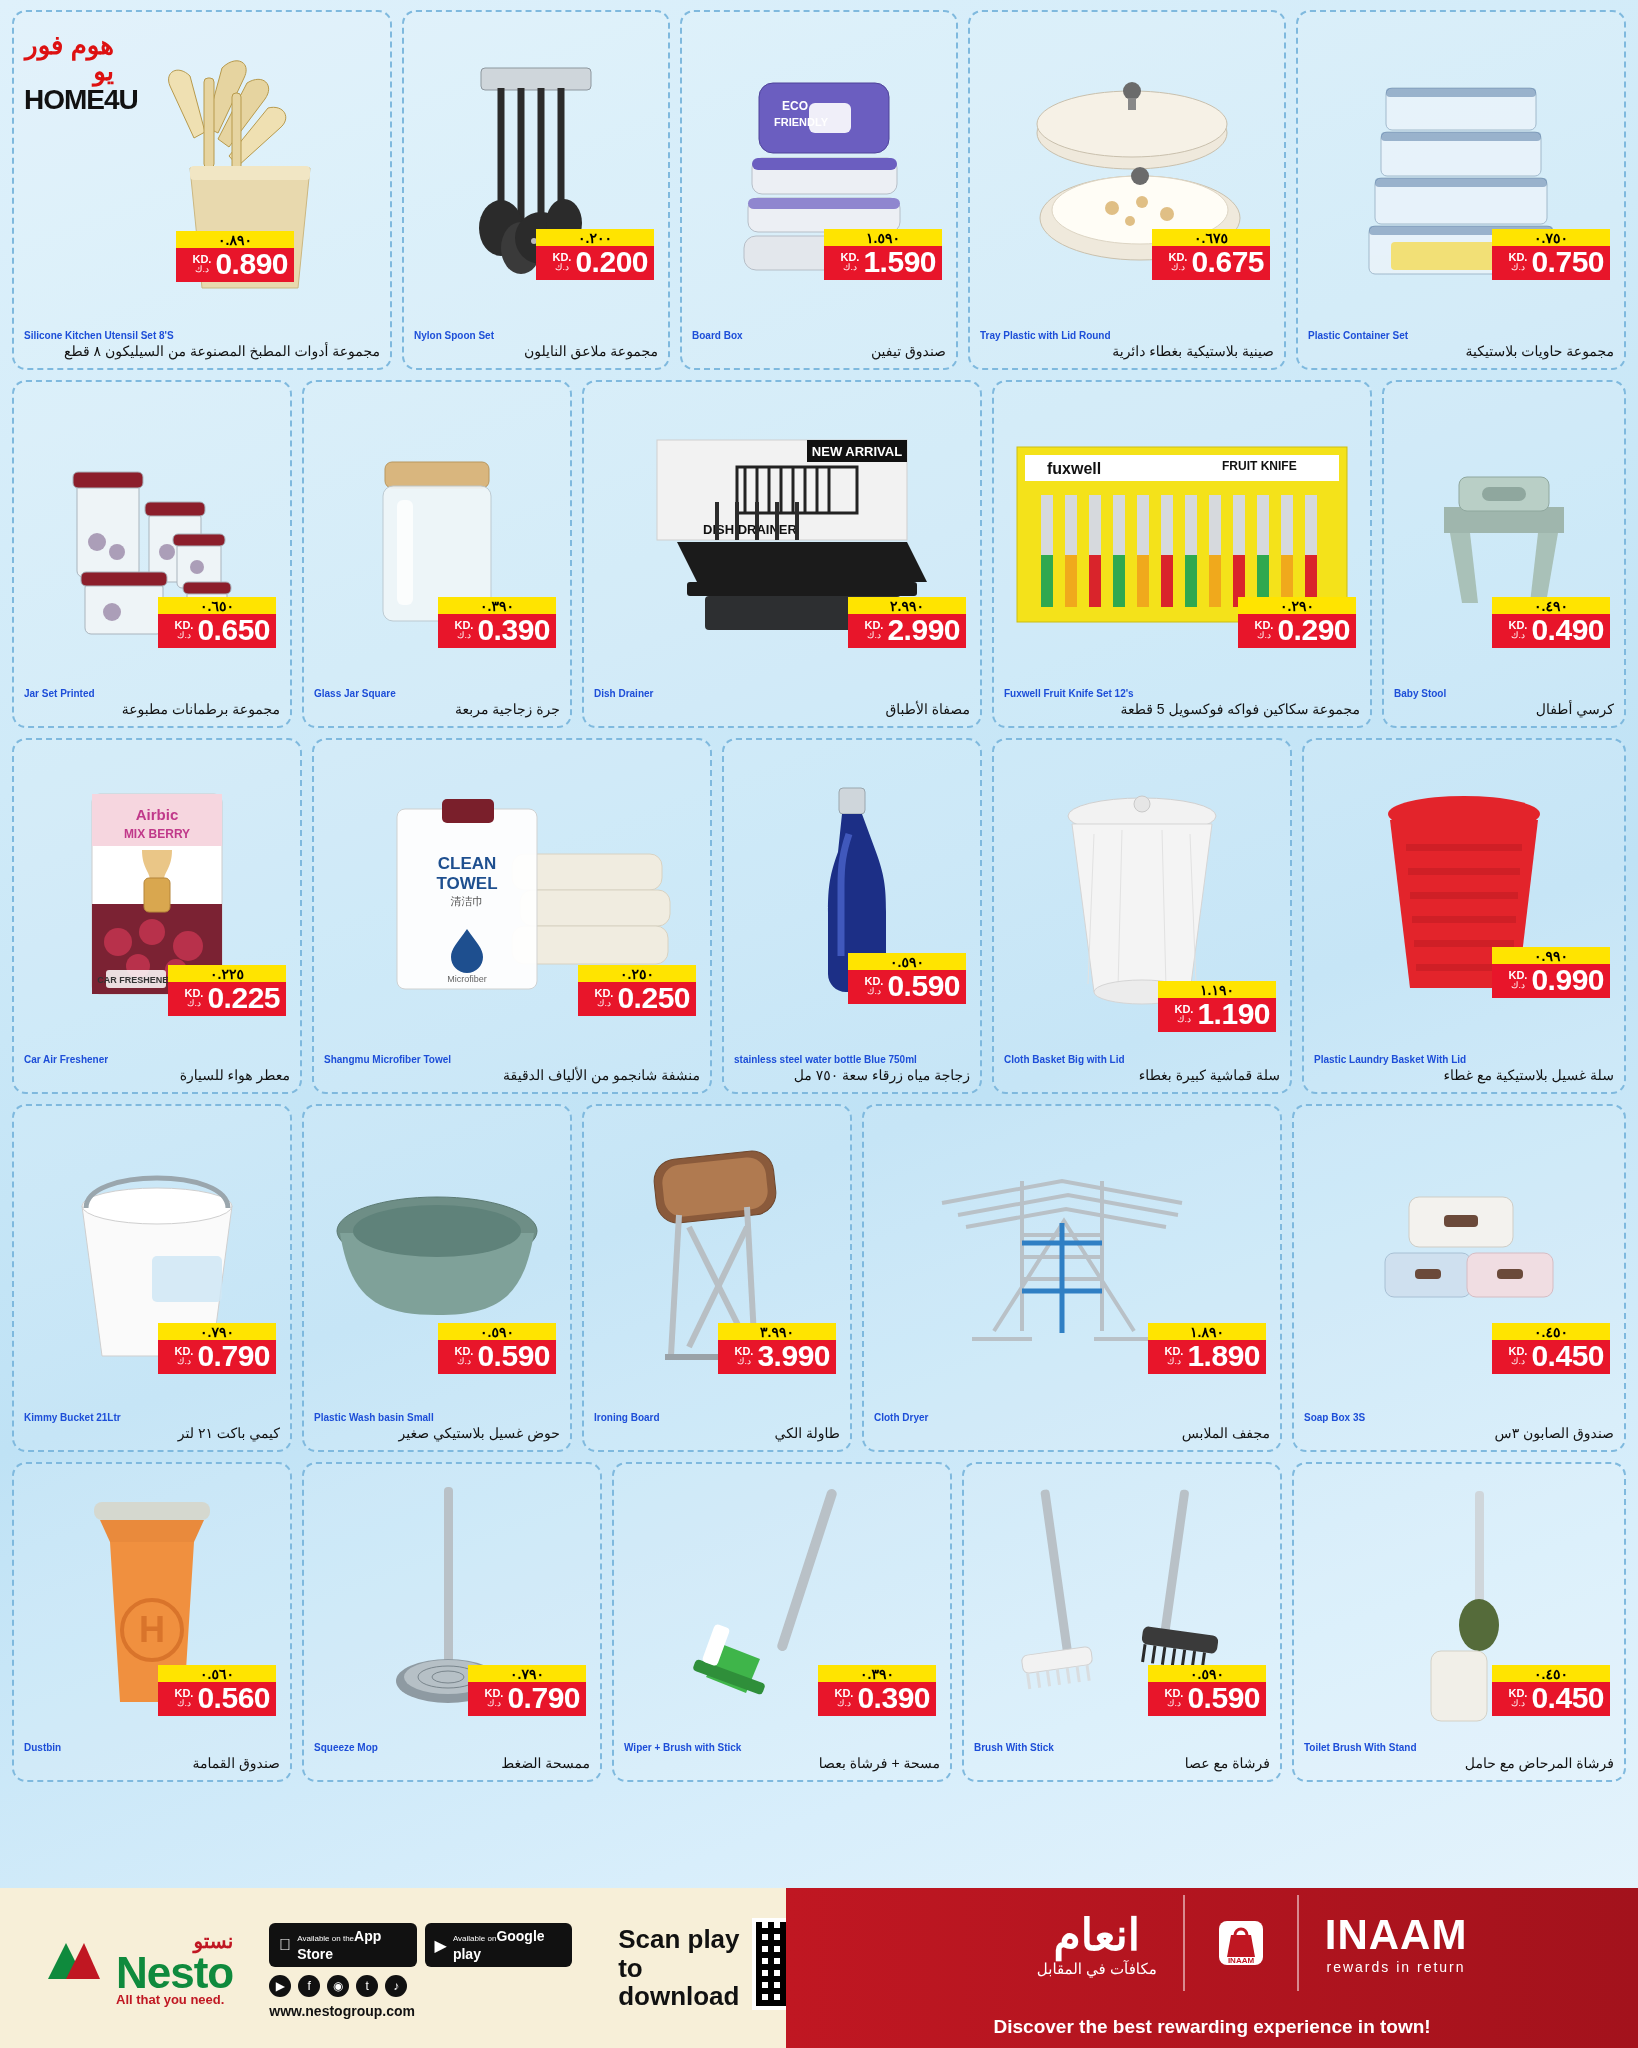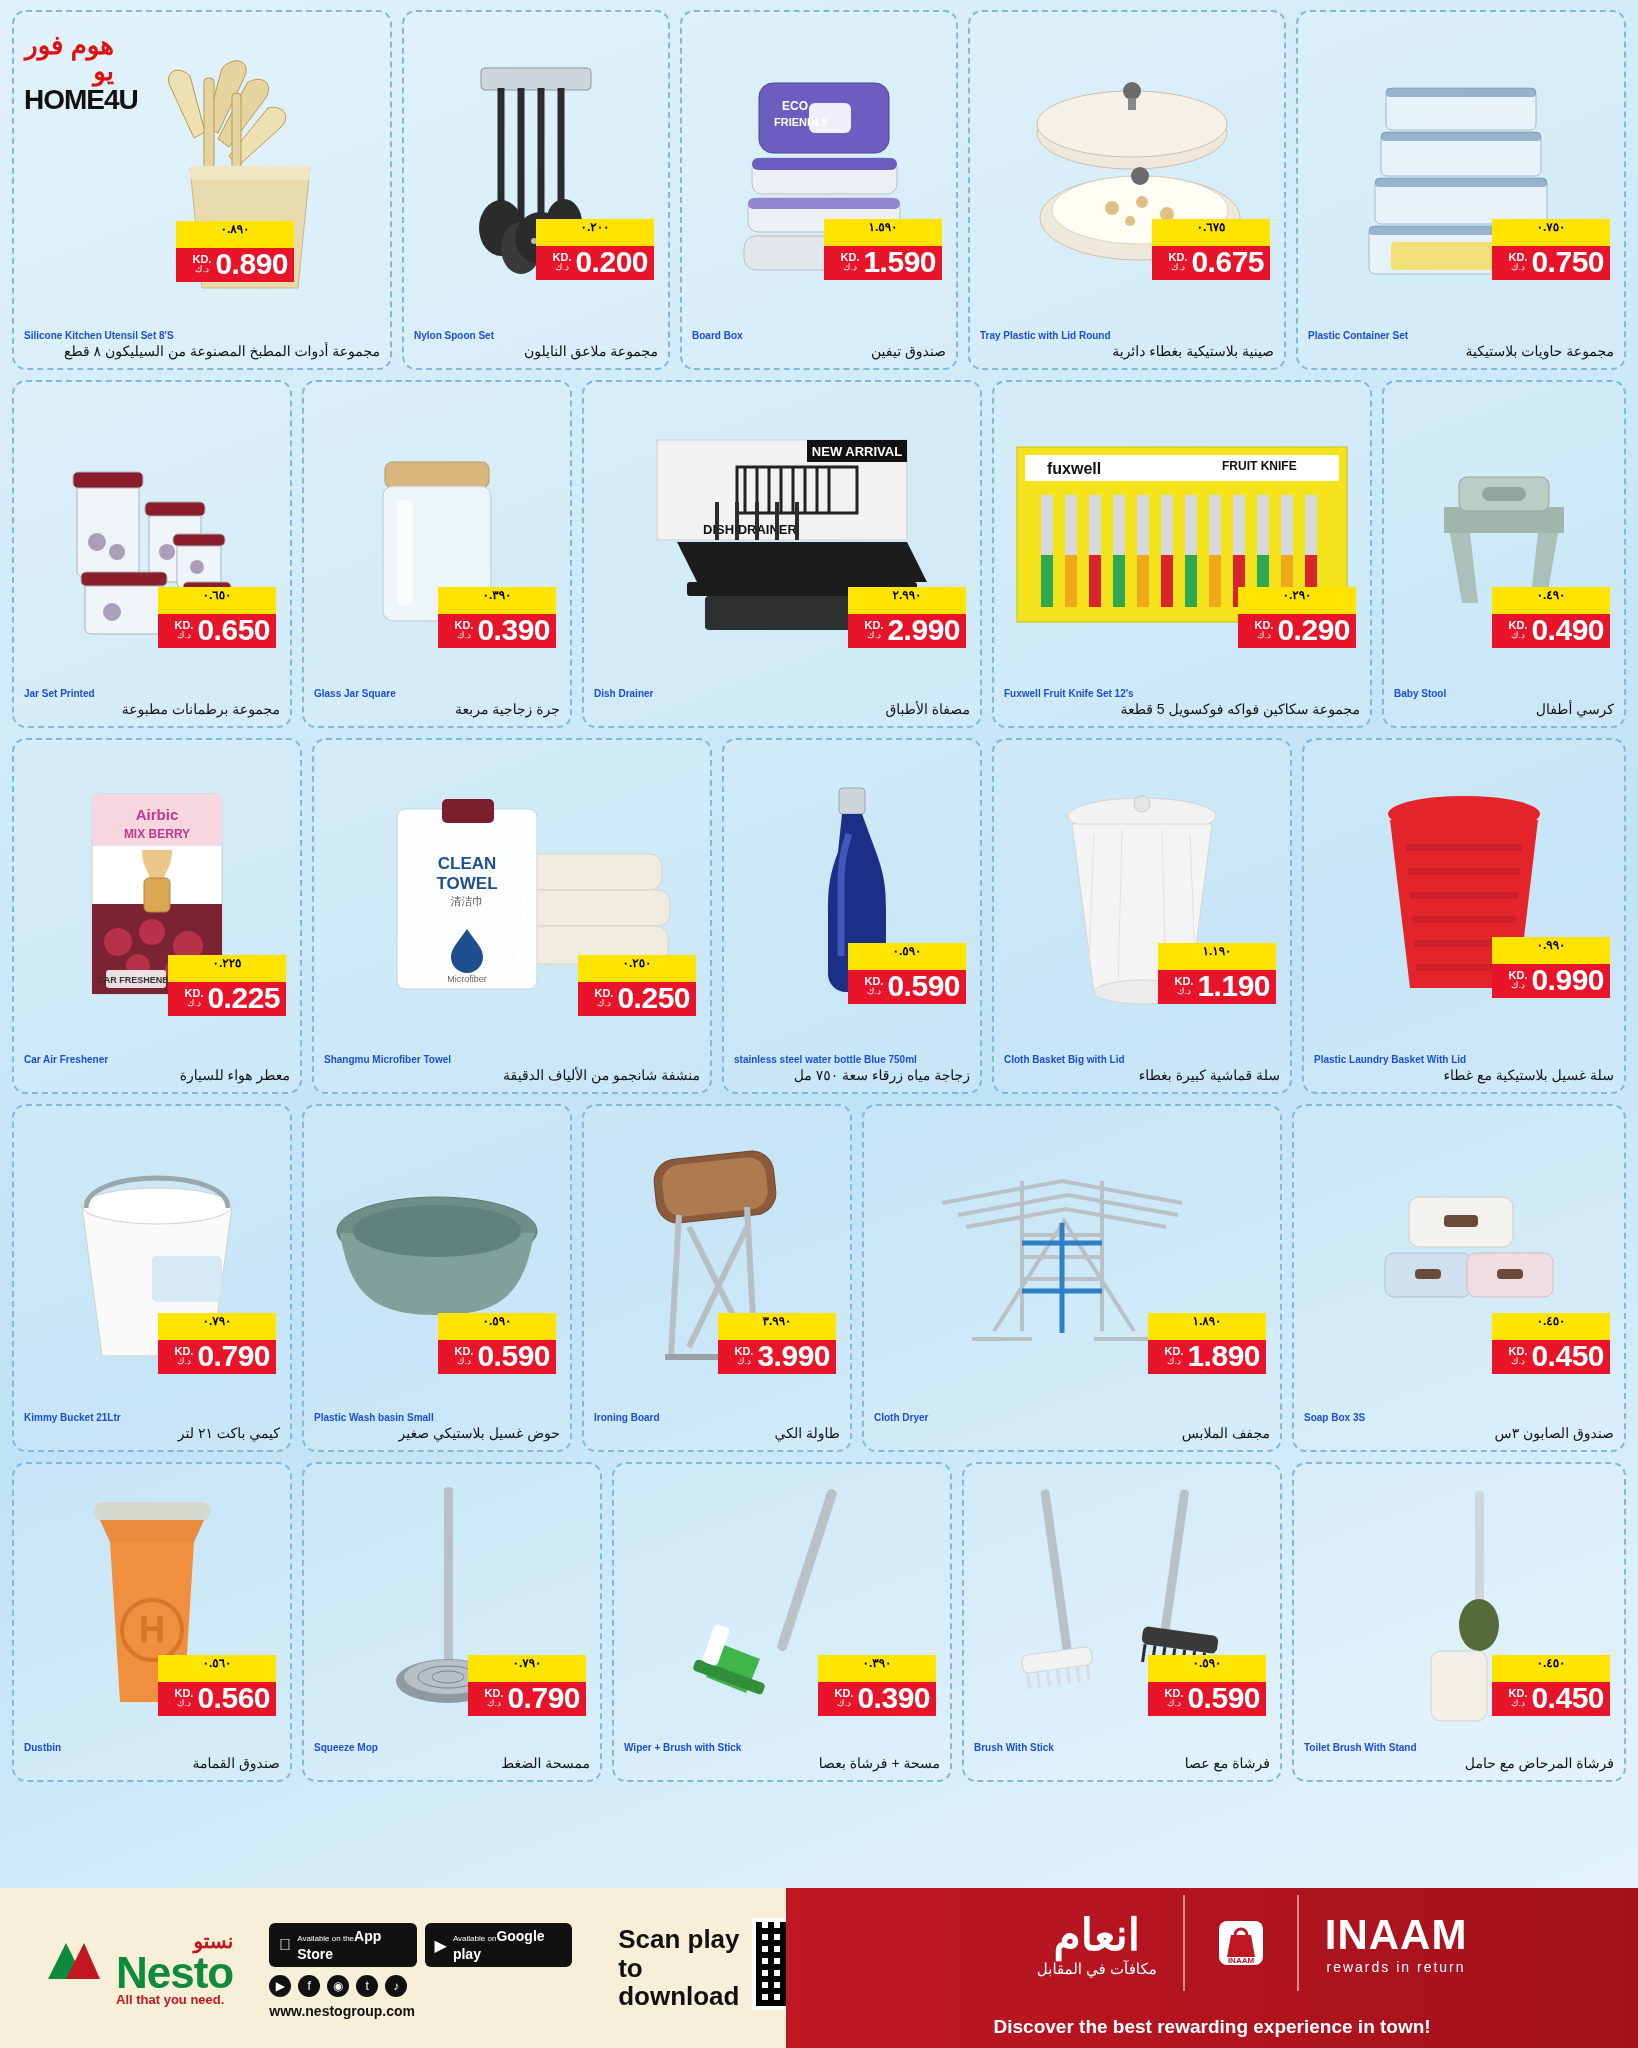--- a/index.html
+++ b/index.html
@@ -28,23 +28,23 @@
   .en { font-size:10px; color:#1d4ed8; font-weight:600; line-height:1.15; }
   .ar { font-size:14px; color:#111; direction:rtl; text-align:right; line-height:1.2; margin-top:2px; }
 
   
   .price {
     position:absolute; z-index:5;
     width:118px;
   }
   .price .top {
     background:#ffe400; color:#000;
-    font-size:12px; font-weight:700;
+    font-size:14px; font-weight:700;
     text-align:center; direction:rtl;
-    padding:1px 2px 12px 2px;
+    padding:1px 2px 0 2px;
     letter-spacing:0.5px;
   }
   .price .bot {
     background:#e8152a; color:#fff;
     display:flex; align-items:center; justify-content:flex-end;
     padding:1px 6px 3px 4px; gap:4px;
   }
   .price .kd { font-size:11px; font-weight:700; line-height:1; text-align:center; }
   .price .kd small { display:block; font-size:9px; font-weight:400; }
   .price .val { font-size:30px; font-weight:800; line-height:1; letter-spacing:-0.5px; }
@@ -503,21 +503,21 @@
         <svg width="220" height="250" viewBox="0 0 220 250">
           <ellipse cx="110" cy="42" rx="74" ry="18" fill="#f2f2f2" stroke="#d0d0d0"></ellipse>
           <circle cx="110" cy="30" r="8" fill="#e6e6e6" stroke="#c9c9c9"></circle>
           <path d="M40 50h140l-22 168H62z" fill="#f4f4f4" stroke="#d5d5d5"></path>
           <g stroke="#e2e2e2" fill="none">
               <path d="M62 60l-6 150M90 56l-4 158M130 56l4 158M158 60l6 150"></path>
             </g>
           <ellipse cx="110" cy="218" rx="48" ry="12" fill="#ececec" stroke="#d5d5d5"></ellipse>
         </svg>
       </div>
-      <div class="price" style="right:14px; bottom:88px;">
+      <div class="price" style="right:14px; bottom:60px;">
         <div class="top">١.١٩٠</div>
         <div class="bot">
           <div class="kd"><span>KD.</span><small>د.ك</small></div>
           <div class="val">1.190</div>
         </div>
       </div>
       <div class="names">
         <div class="en">Cloth Basket Big with Lid</div>
         <div class="ar">سلة قماشية كبيرة بغطاء</div>
       </div>

